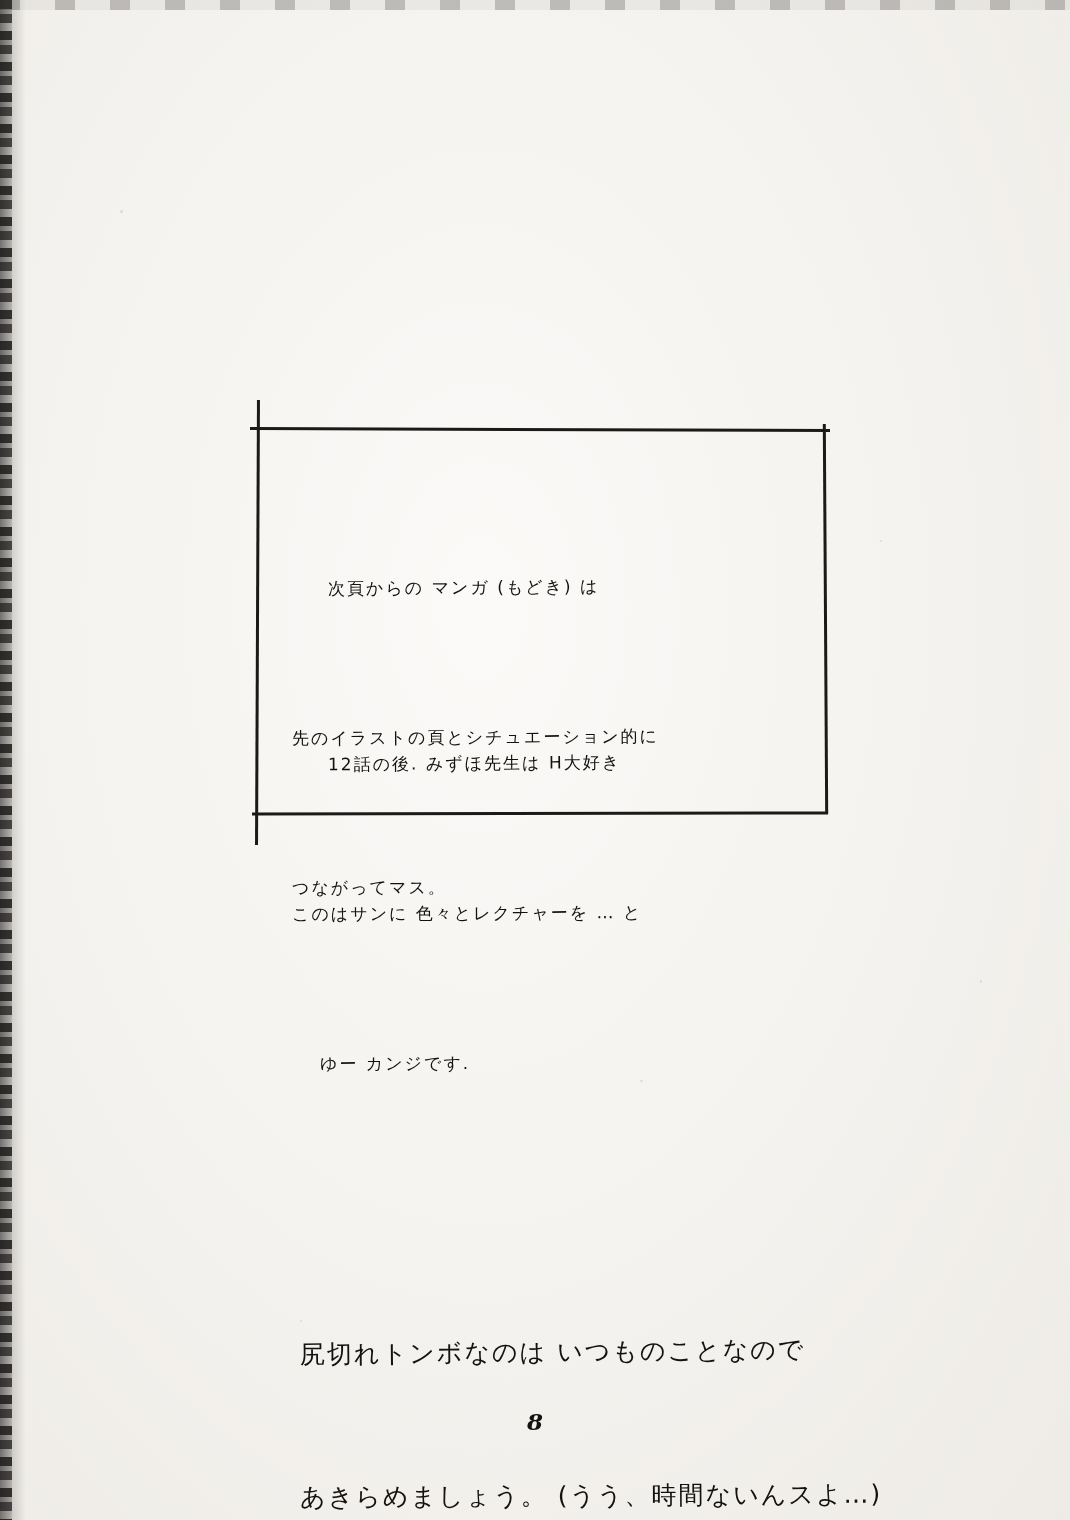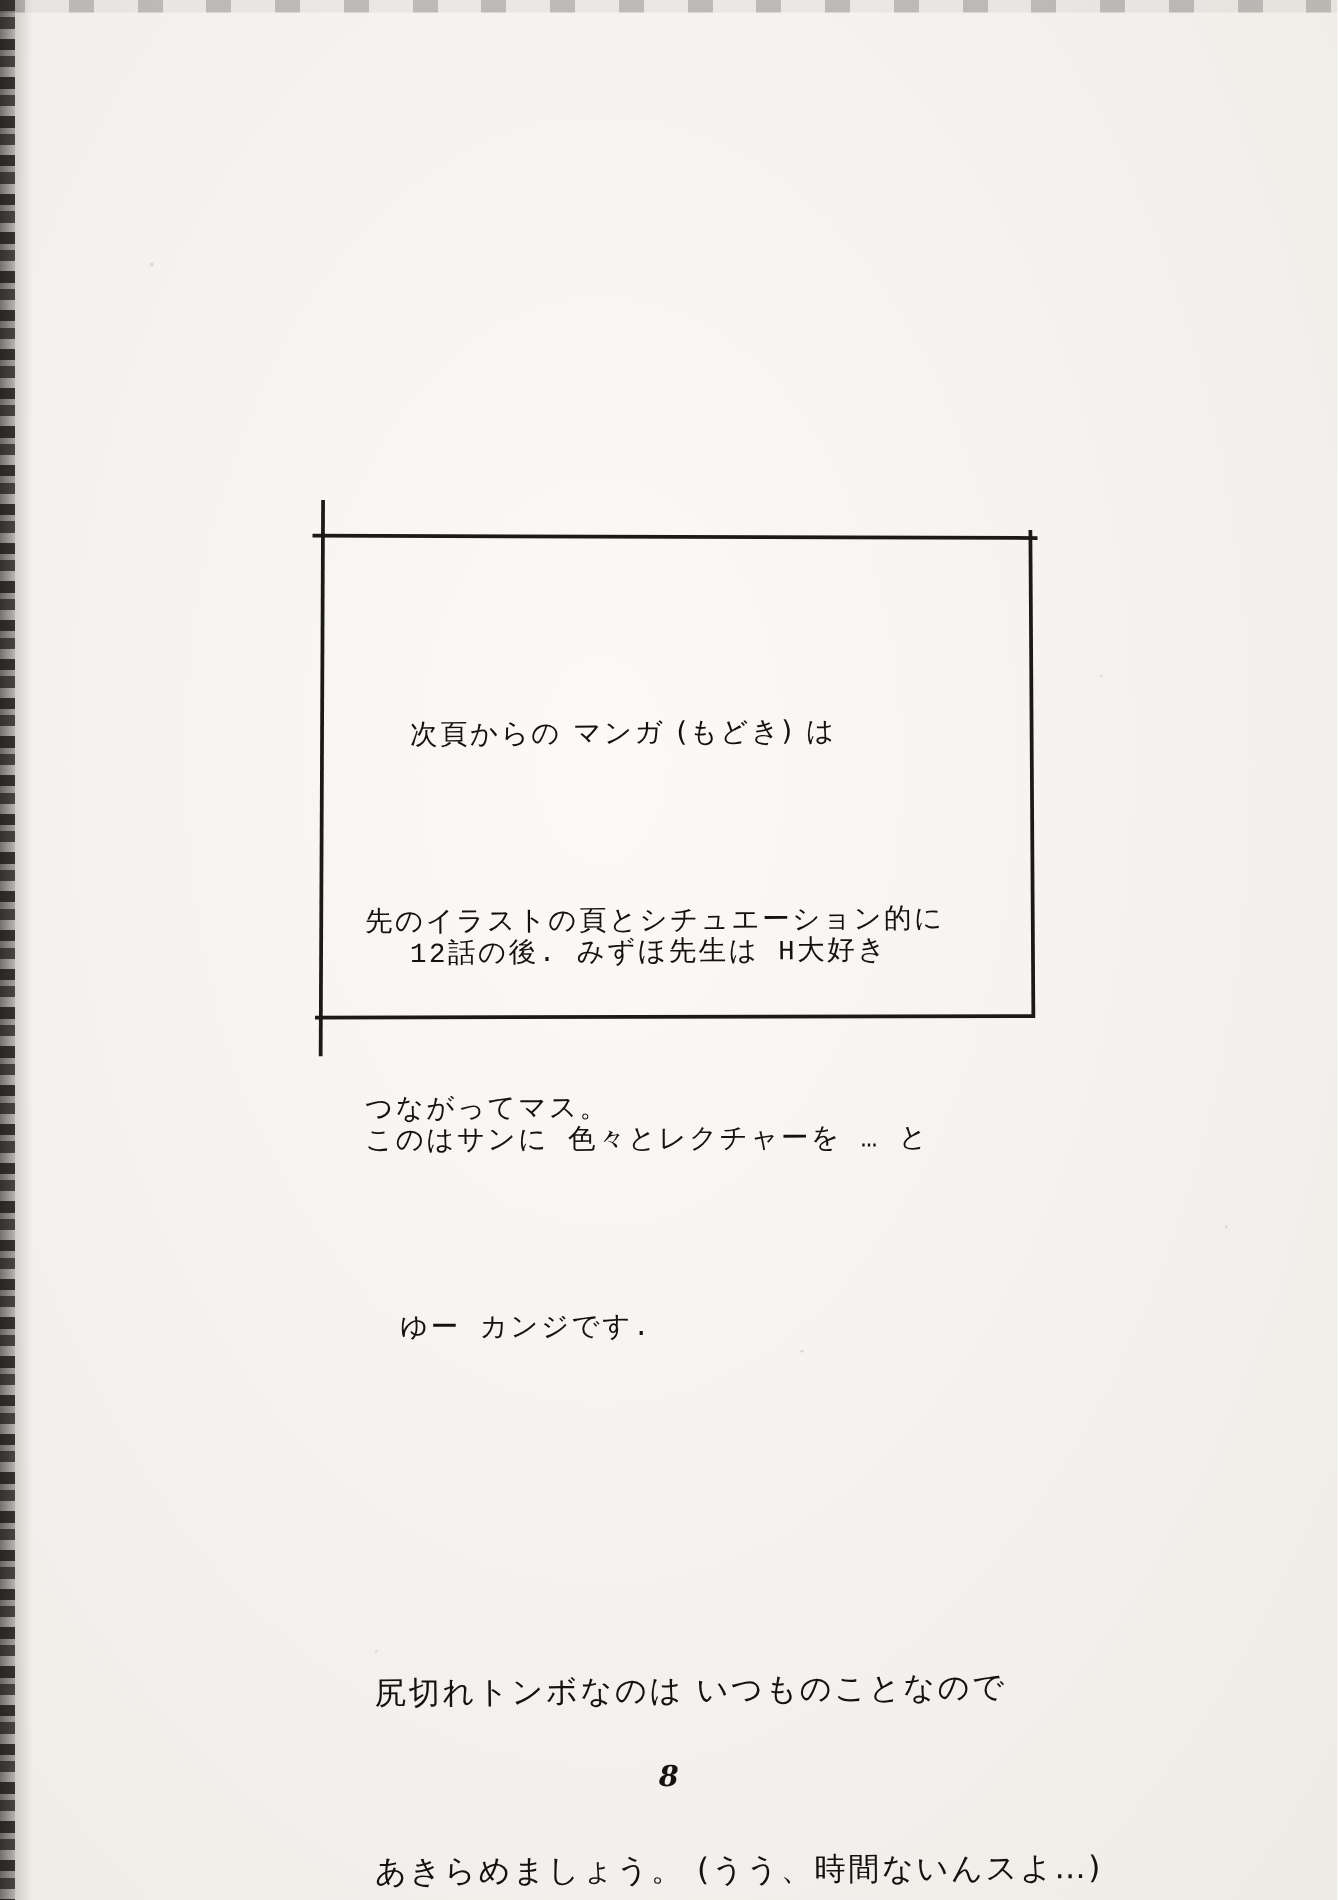--- a/index.html
+++ b/index.html
@@ -83,34 +83,34 @@
   .ln-v-left   { left: 6px;   top: 0px;   width: 3px;  height: 445px; transform: rotate(0.25deg); }
   .ln-v-right  { left: 574px; top: 24px;  width: 3px;  height: 390px; transform: rotate(-0.35deg); }
   .ln-h-top    { left: 0px;   top: 28px;  width: 580px; height: 3px; transform: rotate(0.18deg); }
   .ln-h-bottom { left: 2px;   top: 412px; width: 576px; height: 3px; transform: rotate(-0.12deg); }
 
   
   .hand {
     position: absolute;
     color: #14120f;
     font-family: "DejaVu Sans", sans-serif;
-    font-size: 22px;
+    font-size: 17px;
     line-height: 50px;
     letter-spacing: 2px;
     white-space: pre;
     transform-origin: left top;
   }
   .hand.small { font-size: 25px; }
 
   .para1 { left: 292px; top: 462px; }
   .para1 .l1 { display: block; margin-left: 36px; transform: rotate(-0.5deg); }
   .para1 .l2 { display: block; transform: rotate(-0.35deg); }
   .para1 .l3 { display: block; transform: rotate(-0.2deg); }
 
-  .para2 { left: 292px; top: 638px; font-family: Liberation Mono, monospace; }
+  .para2 { left: 292px; top: 638px; }
   .para2 .l1 { display: block; margin-left: 36px; transform: rotate(-0.45deg); }
   .para2 .l2 { display: block; transform: rotate(-0.3deg); }
   .para2 .l3 { display: block; margin-left: 28px; transform: rotate(-0.2deg); }
 
   .footnote { left: 300px; top: 1232px; line-height: 48px; }
   .footnote .l1 { display: block; transform: rotate(-0.6deg); }
   .footnote .l2 { display: block; transform: rotate(-0.3deg); }
 
   .page-number {
     position: absolute;

